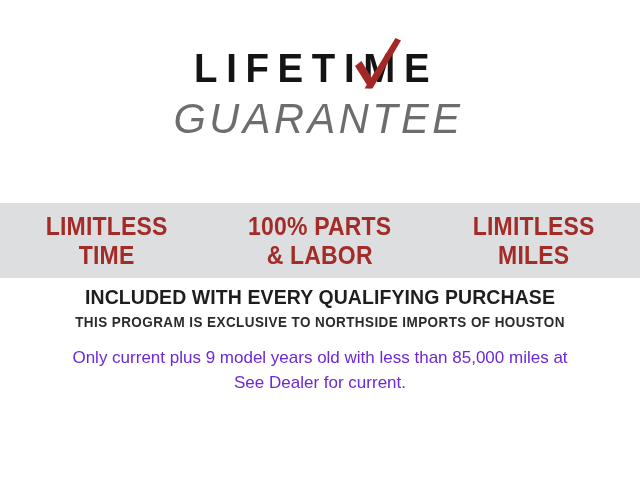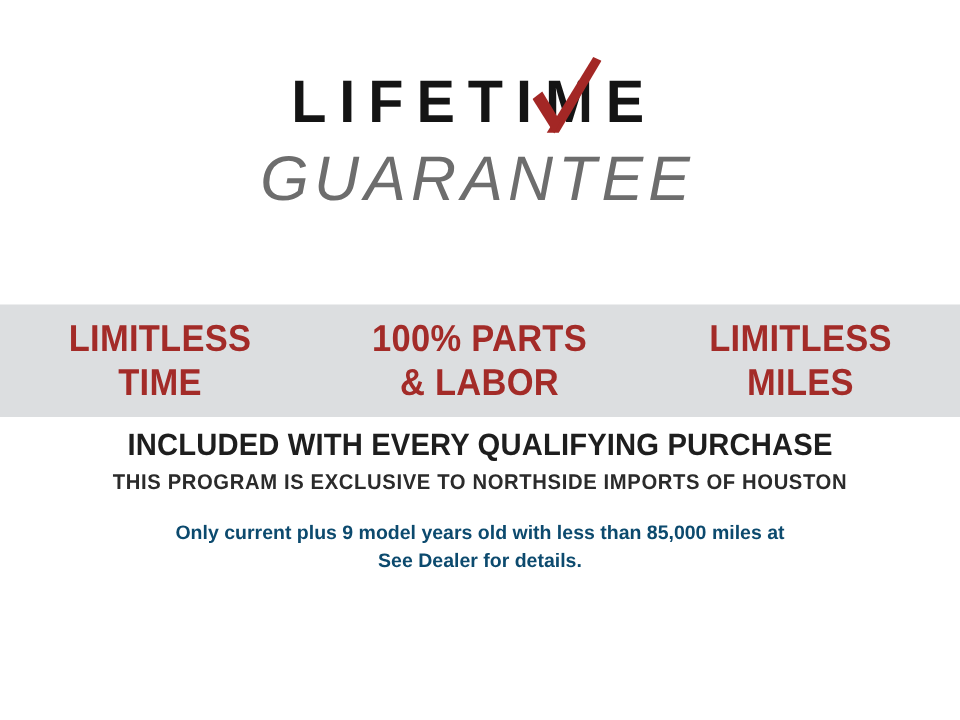--- a/index.html
+++ b/index.html
@@ -118,23 +118,23 @@
     font-weight: bold;
     font-size: 14.2px;
     color: #2b2b2b;
     letter-spacing: 0.45px;
     margin-top: 5px;
     line-height: 1.15;
     transform: scaleX(0.95);
   }
   .fineprint {
     font-family: "Liberation Sans", sans-serif;
-    font-weight: bold;
-    font-size: 13px;
-    color: #0c4a6e;
+    font-weight: normal;
+    font-size: 17px;
+    color: #6d28d9;
     line-height: 1.45;
     margin-top: 16px;
     padding: 0 34px;
   }
   .fineprint span {
     display: block;
   }
 </style>
 </head>
 <body>
@@ -165,17 +165,17 @@
       <span>LIMITLESS</span>
       <span class="l2">MILES</span>
     </div>
   </div>
 
   <div class="info-block">
     <div class="headline">INCLUDED WITH EVERY QUALIFYING PURCHASE</div>
     <div class="subhead">THIS PROGRAM IS EXCLUSIVE TO NORTHSIDE IMPORTS OF HOUSTON</div>
     <div class="fineprint">
       <span>Only current plus 9 model years old with less than 85,000 miles at</span>
-      <span>See Dealer for details.</span>
+      <span>See Dealer for current.</span>
     </div>
   </div>
 
 </div>
 
 </body></html>

